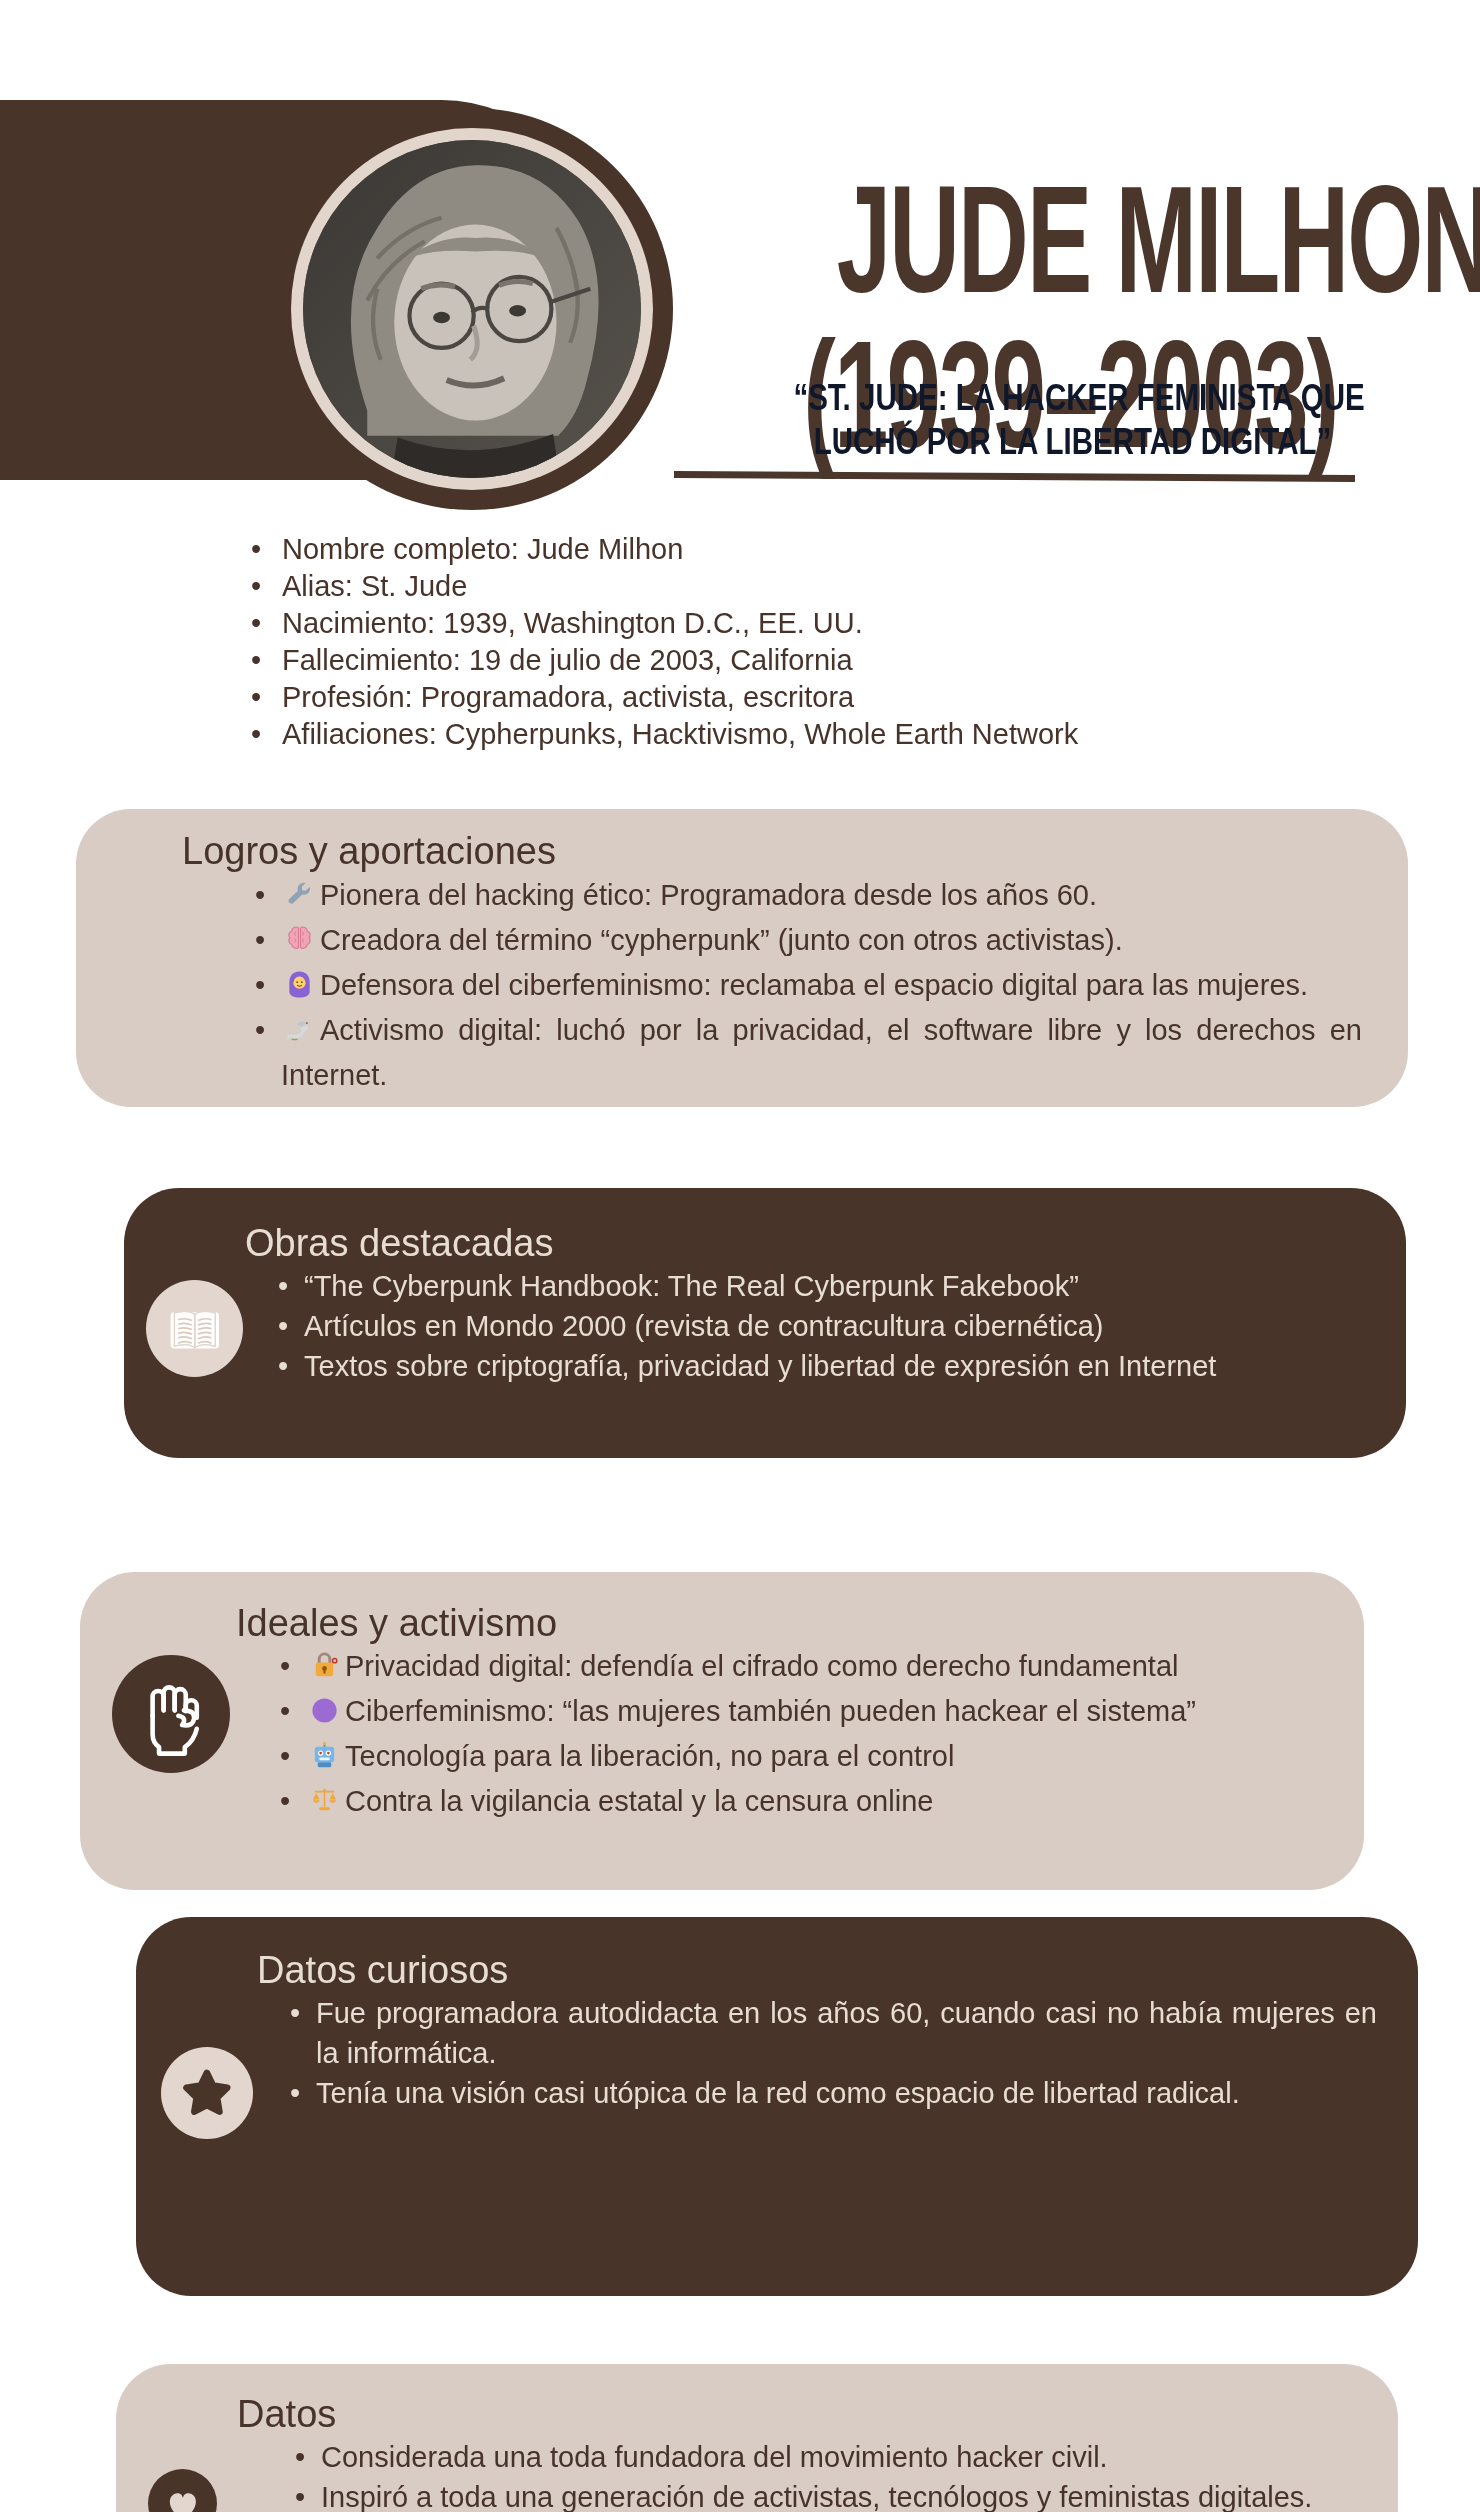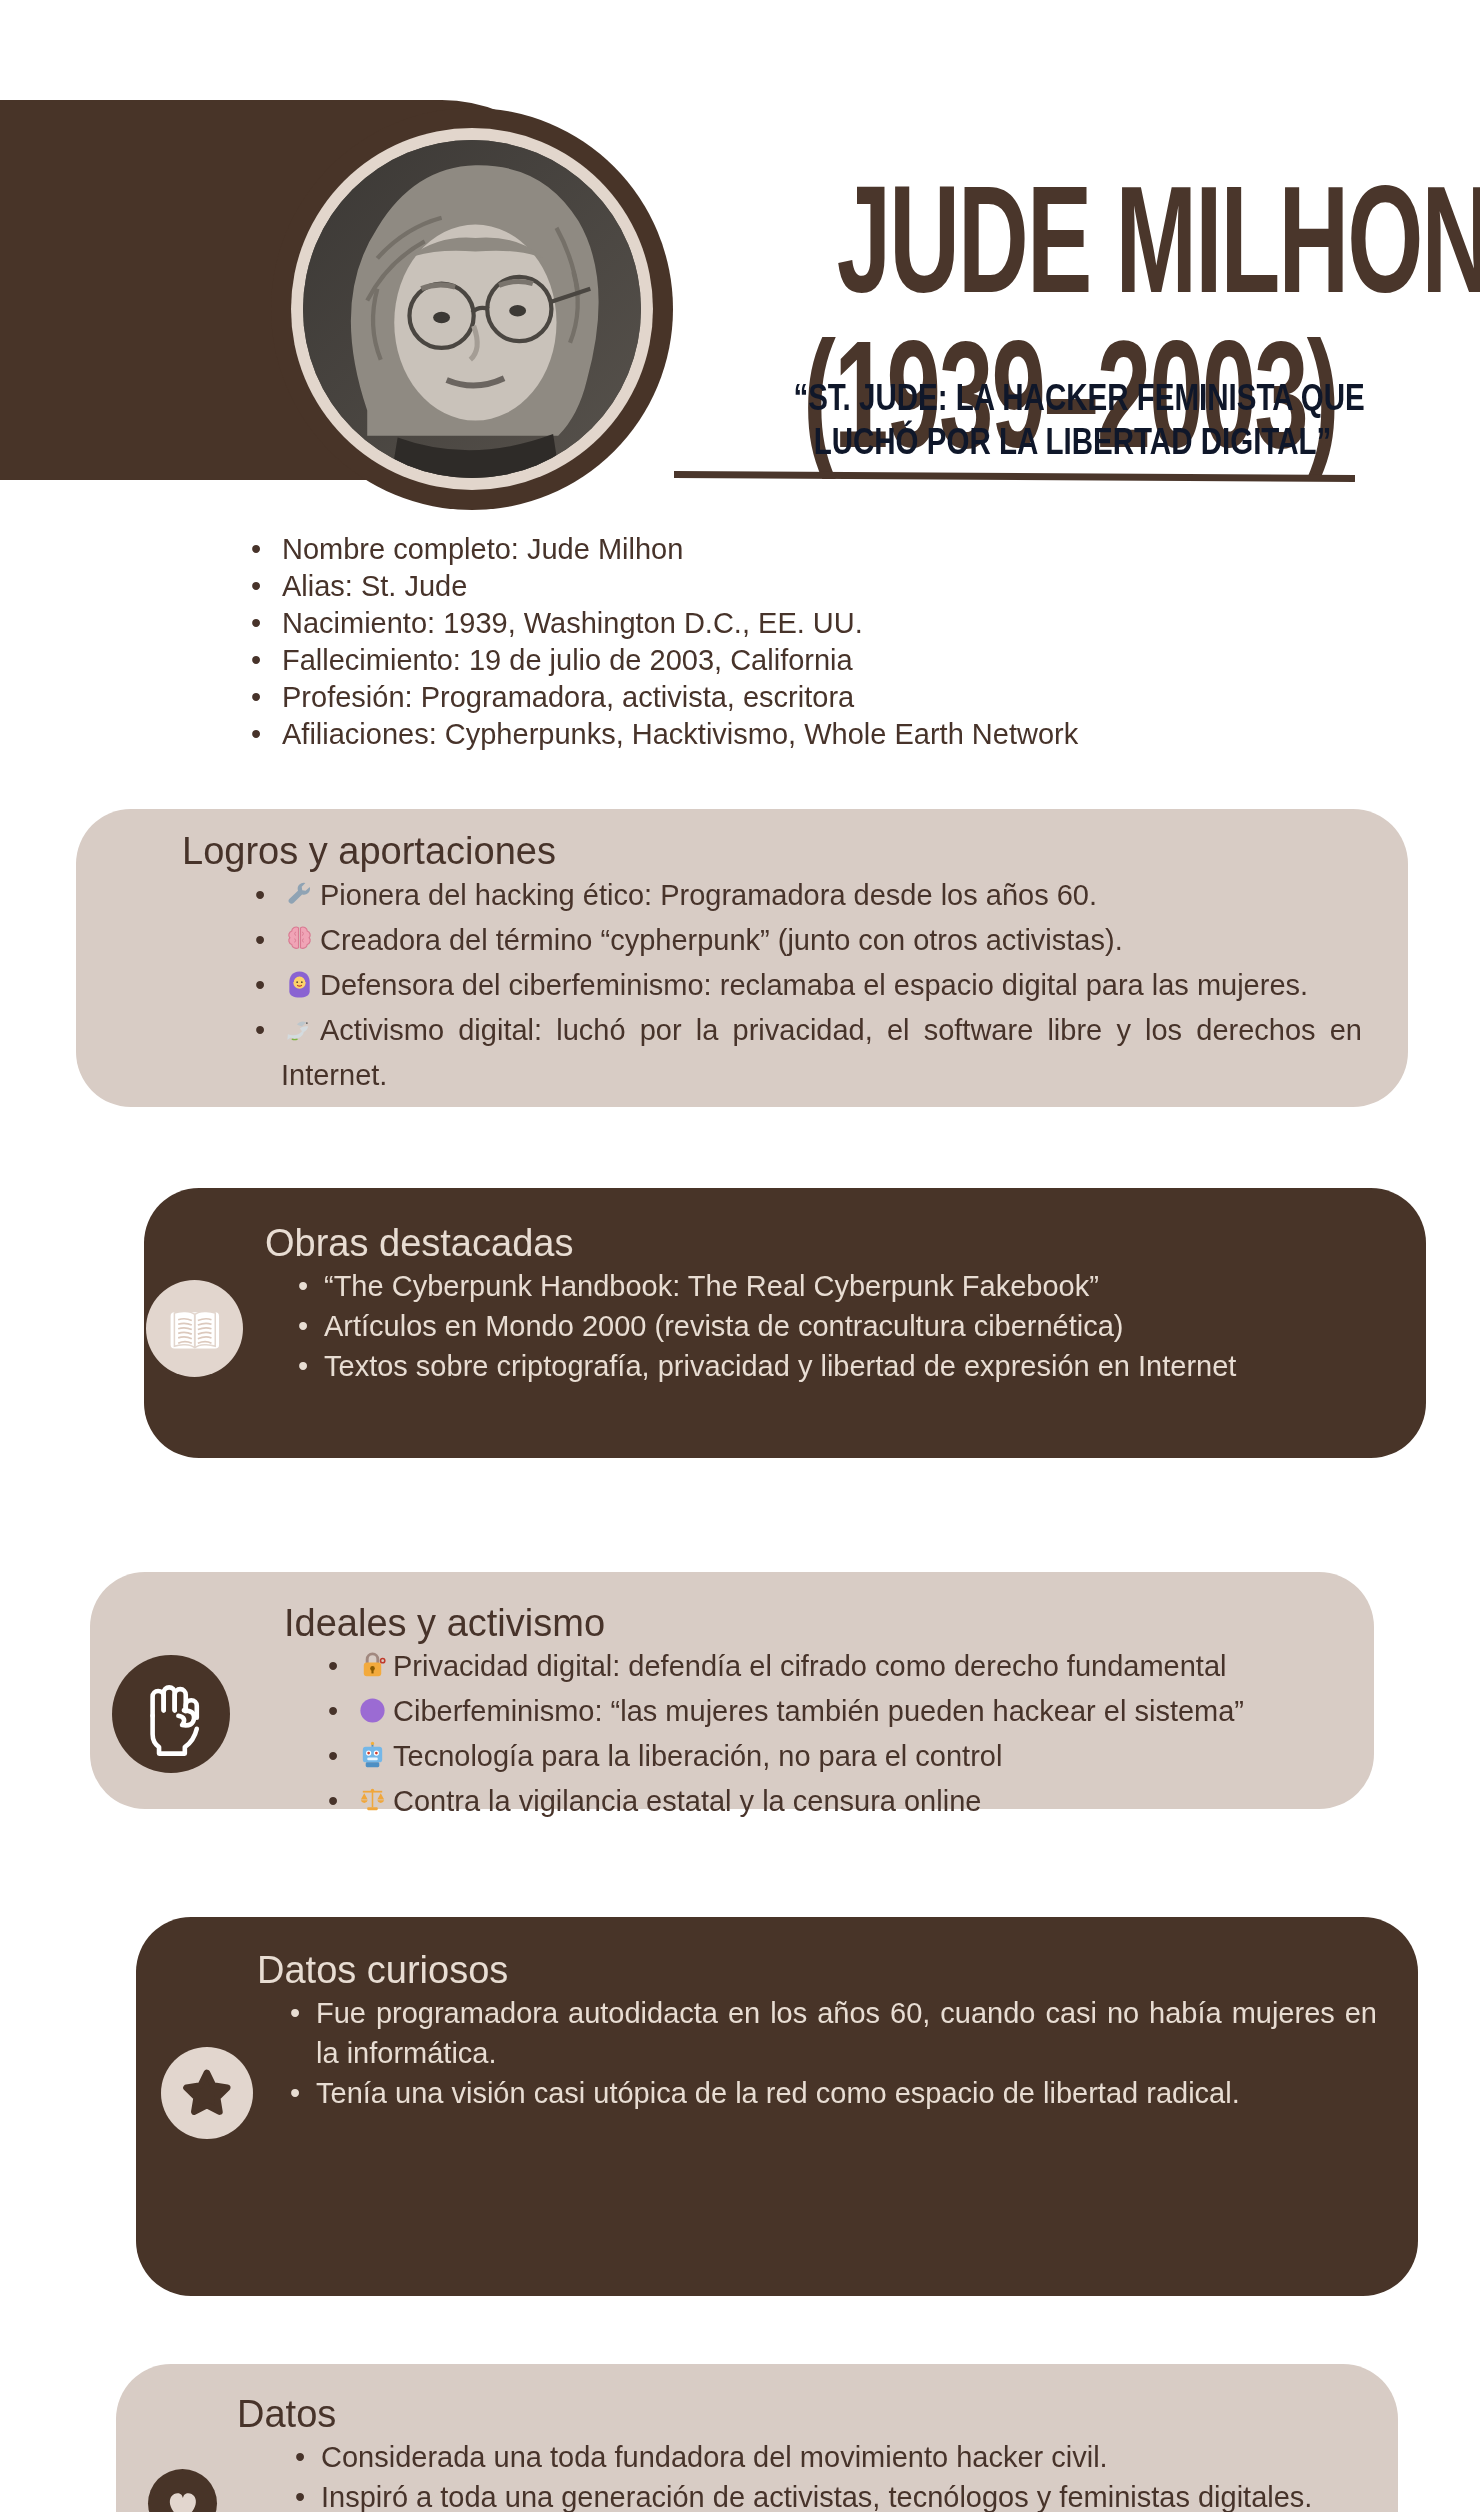--- a/index.html
+++ b/index.html
@@ -43,25 +43,25 @@
   ul.bl{list-style:none;margin:0;padding:0;}
   .bl li{position:relative;padding-left:39px;font-size:29px;line-height:40px;text-align:justify;}
   .bl li::before{content:"•";position:absolute;left:13px;top:0;}
   .bl .emoji{display:inline-block;width:36px;vertical-align:-5px;margin-right:3px;text-align:center;}
   .bl .emoji svg{width:31px;height:31px;}
 
   #box-logros{left:76px;top:809px;width:1332px;height:298px;}
   #box-logros h2{padding:26px 0 0 106px;}
   #box-logros ul{margin:8px 46px 0 166px;}
 
-  #box-obras{left:144px;top:1188px;width:1282px;height:270px;}
+  #box-obras{left:124px;top:1188px;width:1282px;height:270px;}
   #box-obras h2{padding:39px 0 0 121px;}
   #box-obras ul{margin:7px 41px 0 141px;}
 
-  #box-ideales{left:90px;top:1572px;width:1284px;height:237px;padding-left:38px;}
+  #box-ideales{left:80px;top:1572px;width:1284px;height:318px;}
   #box-ideales h2{padding:35px 0 0 156px;}
   #box-ideales ul{margin:7px 46px 0 187px;}
 
   #box-datos{left:136px;top:1917px;width:1282px;height:379px;}
   #box-datos h2{padding:37px 0 0 121px;}
   #box-datos ul{margin:7px 41px 0 141px;}
 
   #box-legado{left:116px;top:2364px;width:1282px;height:281px;}
   #box-legado h2{padding:34px 0 0 121px;}
   #box-legado ul{margin:7px 46px 0 166px;}

